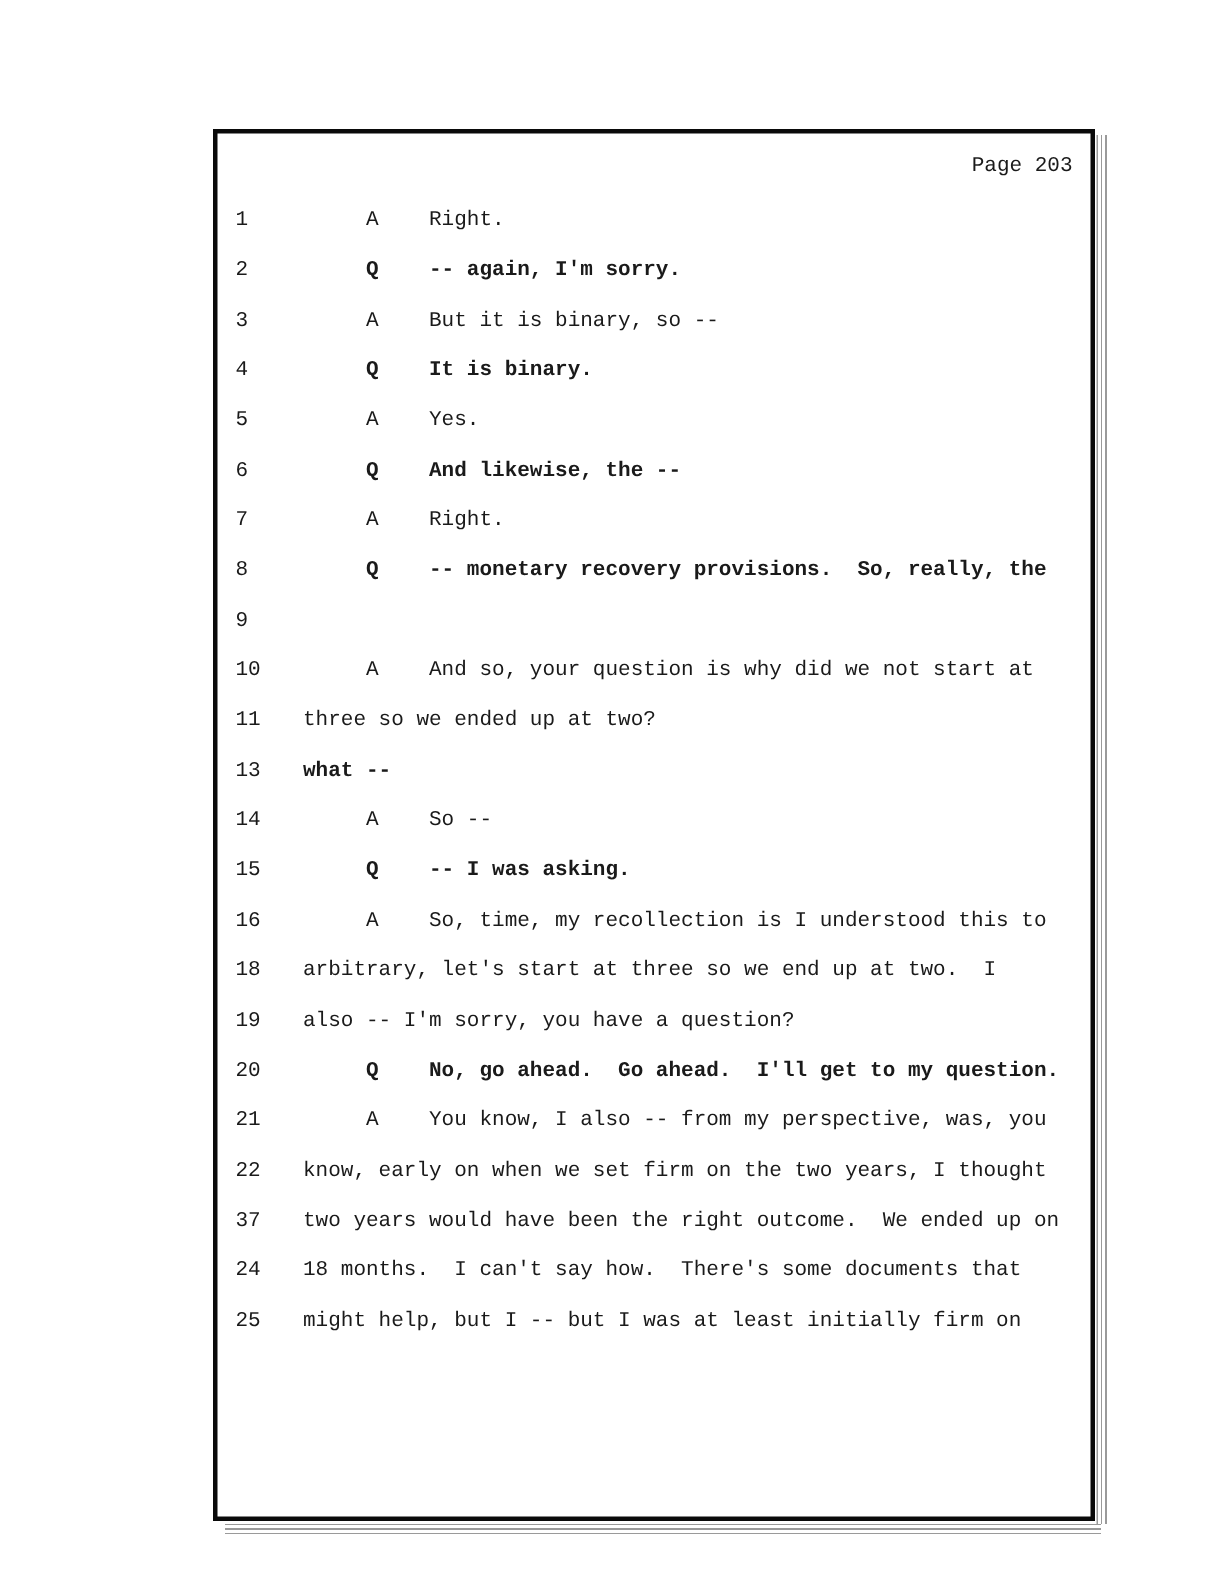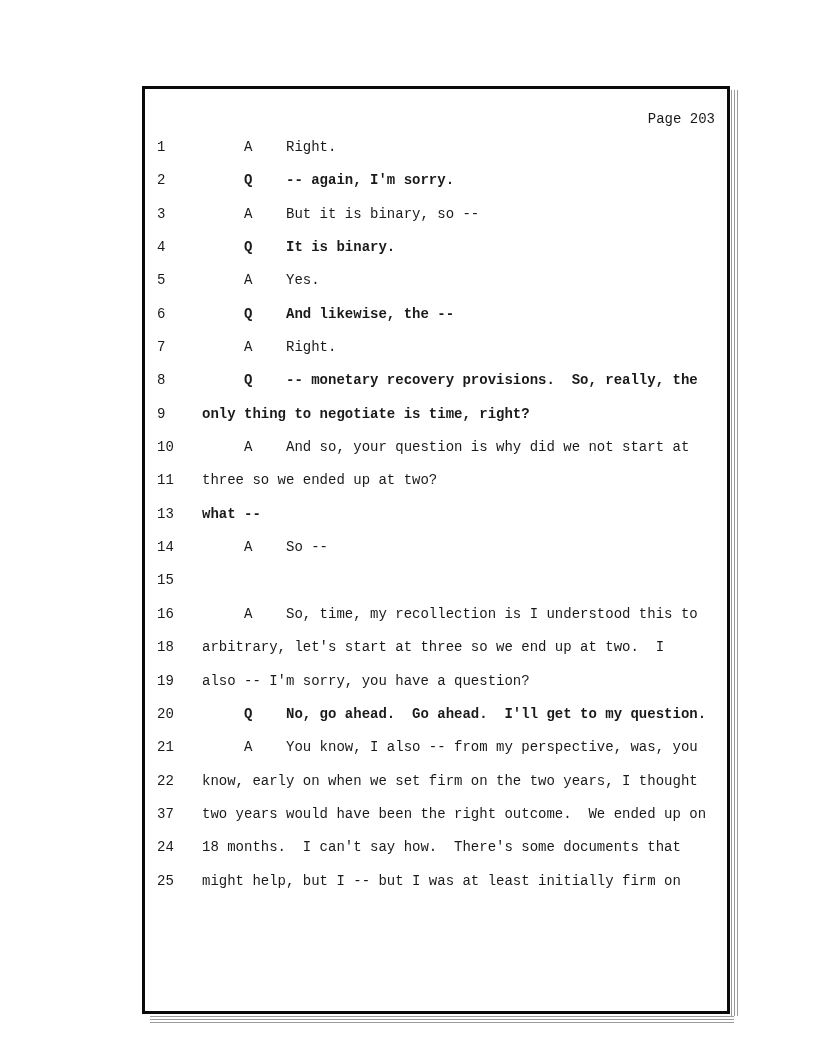--- a/index.html
+++ b/index.html
@@ -20,21 +20,21 @@
     left: 142px;
     top: 86px;
     width: 588px;
     height: 928px;
     background: #ffffff;
     border: 3px solid #0a0a0a;
     box-sizing: border-box;
   }
   .page-label {
     position: absolute;
-    top: 22px;
+    top: 14px;
     right: 12px;
     font-size: 14px;
   }
   .lines {
     position: absolute;
     top: 50px;
     left: 0;
     right: 0;
   }
   .row {
@@ -105,40 +105,40 @@
         <div class="row">
     <span class="num">7</span>
     <span class="txt">     A    Right.</span>
   </div>
         <div class="row">
     <span class="num">8</span>
     <span class="txt bold">     Q    -- monetary recovery provisions.  So, really, the</span>
   </div>
         <div class="row">
     <span class="num">9</span>
-    <span class="txt bold">only thing to negotiate is time, right?</span>
   </div>
         <div class="row">
     <span class="num">10</span>
     <span class="txt">     A    And so, your question is why did we not start at</span>
   </div>
         <div class="row">
     <span class="num">11</span>
     <span class="txt">three so we ended up at two?</span>
   </div>
         <div class="row">
     <span class="num">13</span>
     <span class="txt bold">what --</span>
   </div>
         <div class="row">
     <span class="num">14</span>
     <span class="txt">     A    So --</span>
   </div>
         <div class="row">
     <span class="num">15</span>
+    <span class="txt bold">     Q    -- I was asking.</span>
   </div>
         <div class="row">
     <span class="num">16</span>
     <span class="txt">     A    So, time, my recollection is I understood this to</span>
   </div>
         <div class="row">
     <span class="num">18</span>
     <span class="txt">arbitrary, let's start at three so we end up at two.  I</span>
   </div>
         <div class="row">

